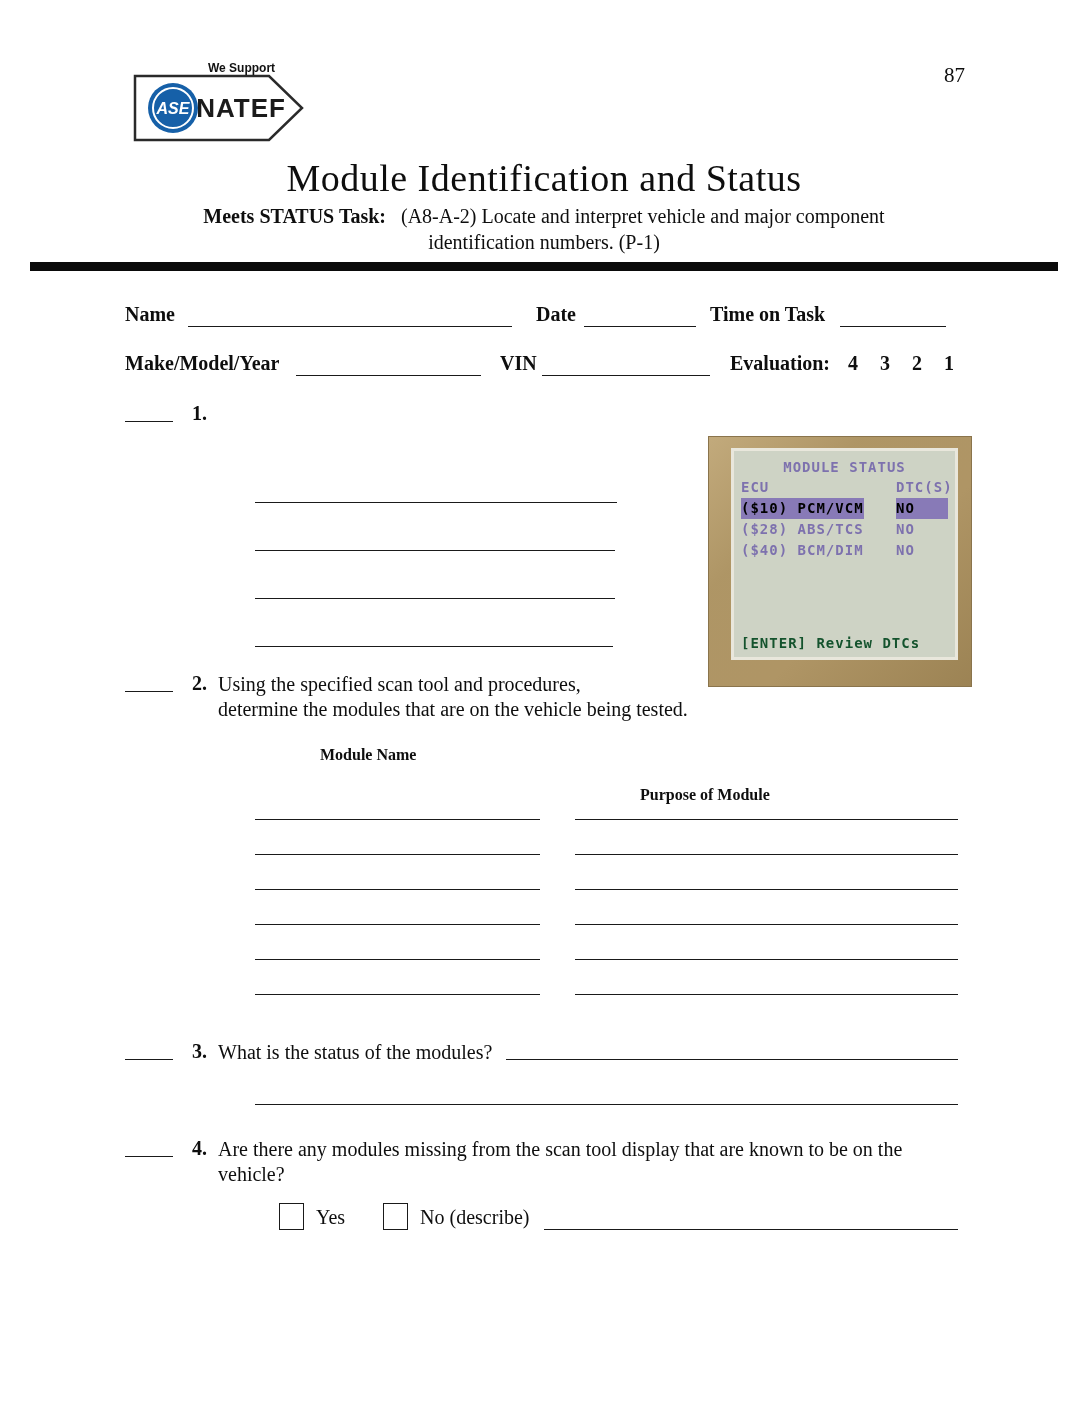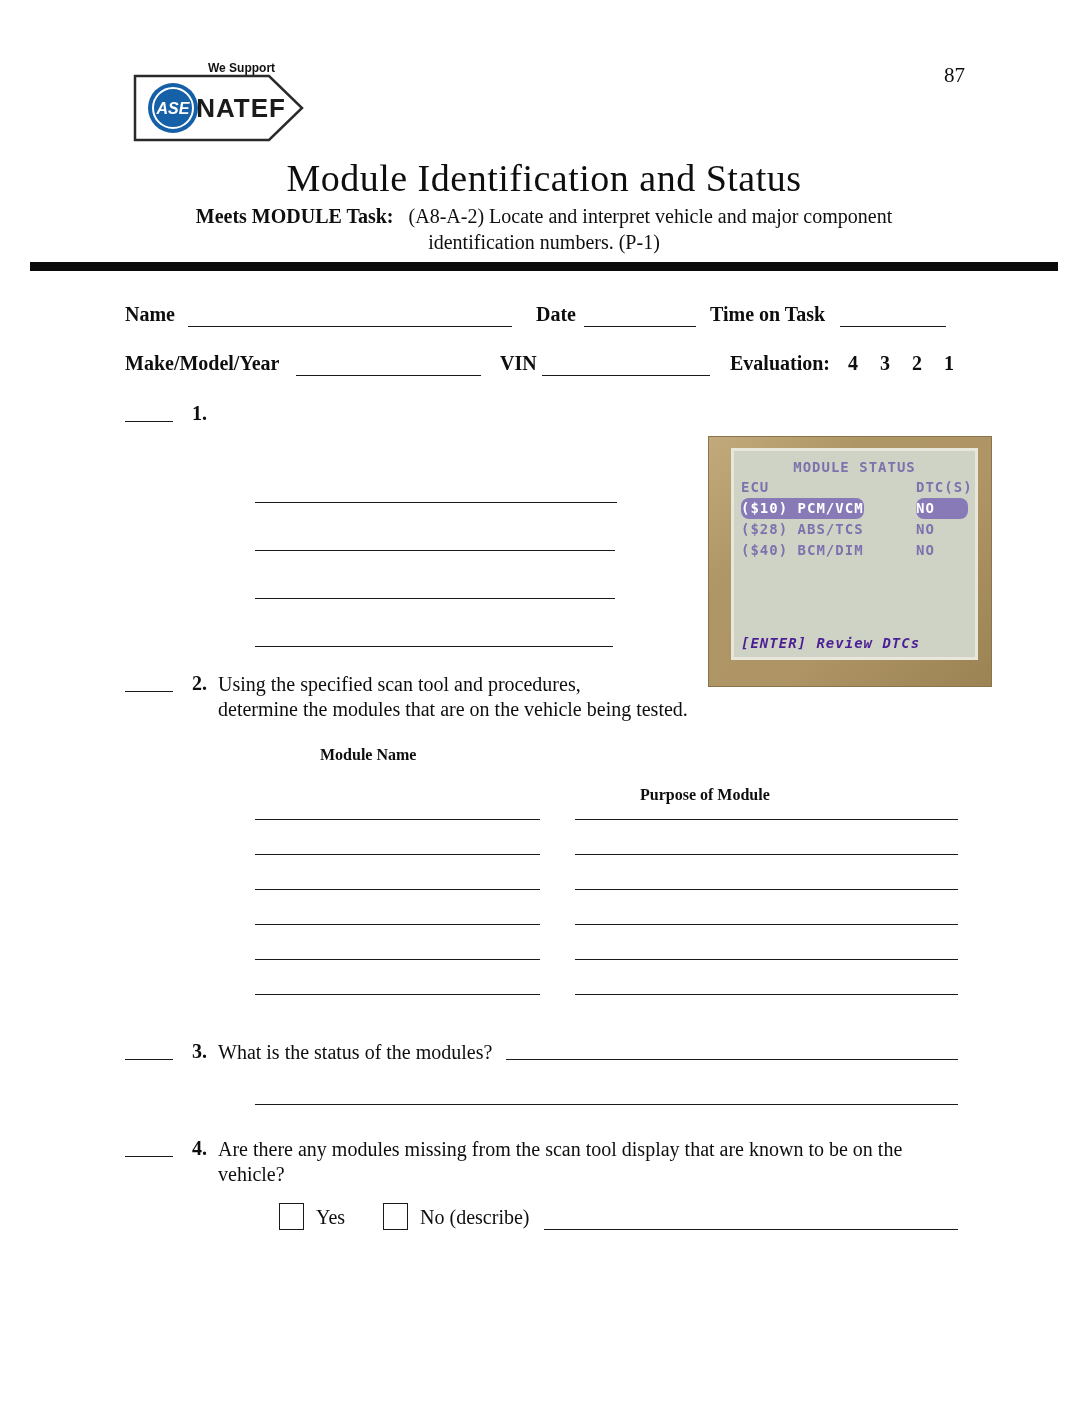--- a/index.html
+++ b/index.html
@@ -40,22 +40,22 @@
     position:absolute; left:22px; top:11px; right:13px; bottom:26px;
     background:#ced3c5; border:3px solid #e9e7dc;
     display:flex; flex-direction:column;
     font-family:"DejaVu Sans Mono", monospace; font-weight:bold;
     font-size:14px; letter-spacing:1px; color:#7d71ae;
     padding:8px 7px 6px 7px;
   }
   .st-title { text-align:center; margin-bottom:2px; }
   .st-head, .st-row { display:flex; justify-content:space-between; line-height:21px; }
   .st-dtc { width:52px; flex:0 0 auto; }
-  .hl { background:#887ab7; color:#ffffff;border-radius:8px; }
-  .st-footer { margin-top:auto; color:#4c1d95;font-style:italic; }
+  .hl { background:#887ab7; color:#000000; }
+  .st-footer { margin-top:auto; color:#14532d; }
 
   .cbrow { display:flex; align-items:flex-end; font-size:20px;padding-left:16px; }
   .cb { width:25px; height:27px; border:1.6px solid #1a1a1a; background:#fff; flex:0 0 auto; }
   .cb-label { margin-left:12px; line-height:25px; }
 </style>
 </head>
 <body>
 
 <div class="page">
 
@@ -68,21 +68,21 @@
       <circle cx="40" cy="52" r="20" fill="none" stroke="#ffffff" stroke-width="2"></circle>
       <text x="40" y="58" text-anchor="middle" font-size="16" font-weight="bold" font-style="italic" fill="#ffffff" font-family="Liberation Sans, sans-serif">ASE</text>
       <text x="75" y="16" font-size="12" font-weight="bold" fill="#111" font-family="Liberation Sans, sans-serif">We Support</text>
       <text x="108" y="61" text-anchor="middle" font-size="26" font-weight="bold" letter-spacing="1" fill="#1b1b1b" font-family="Liberation Sans, sans-serif">NATEF</text>
     </svg>
   </div>
 
   <div class="abs doc-title" style="top:156px;">Module Identification and Status</div>
   <div class="abs doc-sub" style="top:203px;">
     <div>
-      <b>Meets MODULE Task:</b>
+      <b>Meets STATUS Task:</b>
       <span>&nbsp;</span>
       <span>(A8-A-2) Locate and interpret vehicle and major component</span>
     </div>
     <div>identification numbers.  (P-1)</div>
   </div>
 
   <div class="abs rule" style="left:30px; top:262px; width:1028px; height:9px;"></div>
 
   <span class="abs label-b" style="left:125px; top:303px;">Name</span>
   <div class="abs blank" style="left:188px; top:305px; width:324px; height:22px;"></div>
@@ -108,21 +108,21 @@
     <div class="q-num">1.</div>
   </div>
 
   <div class="abs ans-lines" style="left:255px; top:455px;">
     <div class="ln" style="width:362px; height:48px;"></div>
     <div class="ln" style="width:360px; height:48px;"></div>
     <div class="ln" style="width:360px; height:48px;"></div>
     <div class="ln" style="width:358px; height:48px;"></div>
   </div>
 
-  <div class="abs photo" style="left:708px; top:436px; width:284px; height:251px;">
+  <div class="abs photo" style="left:708px; top:436px; width:264px; height:251px;">
     <div class="screen">
       <div class="st-title">MODULE STATUS</div>
       <div class="st-head">
         <span>ECU</span>
         <span class="st-dtc">DTC(S)</span>
       </div>
       <div class="st-row">
         <span class="hl">($10) PCM/VCM</span>
         <span class="st-dtc hl">NO</span>
       </div>

